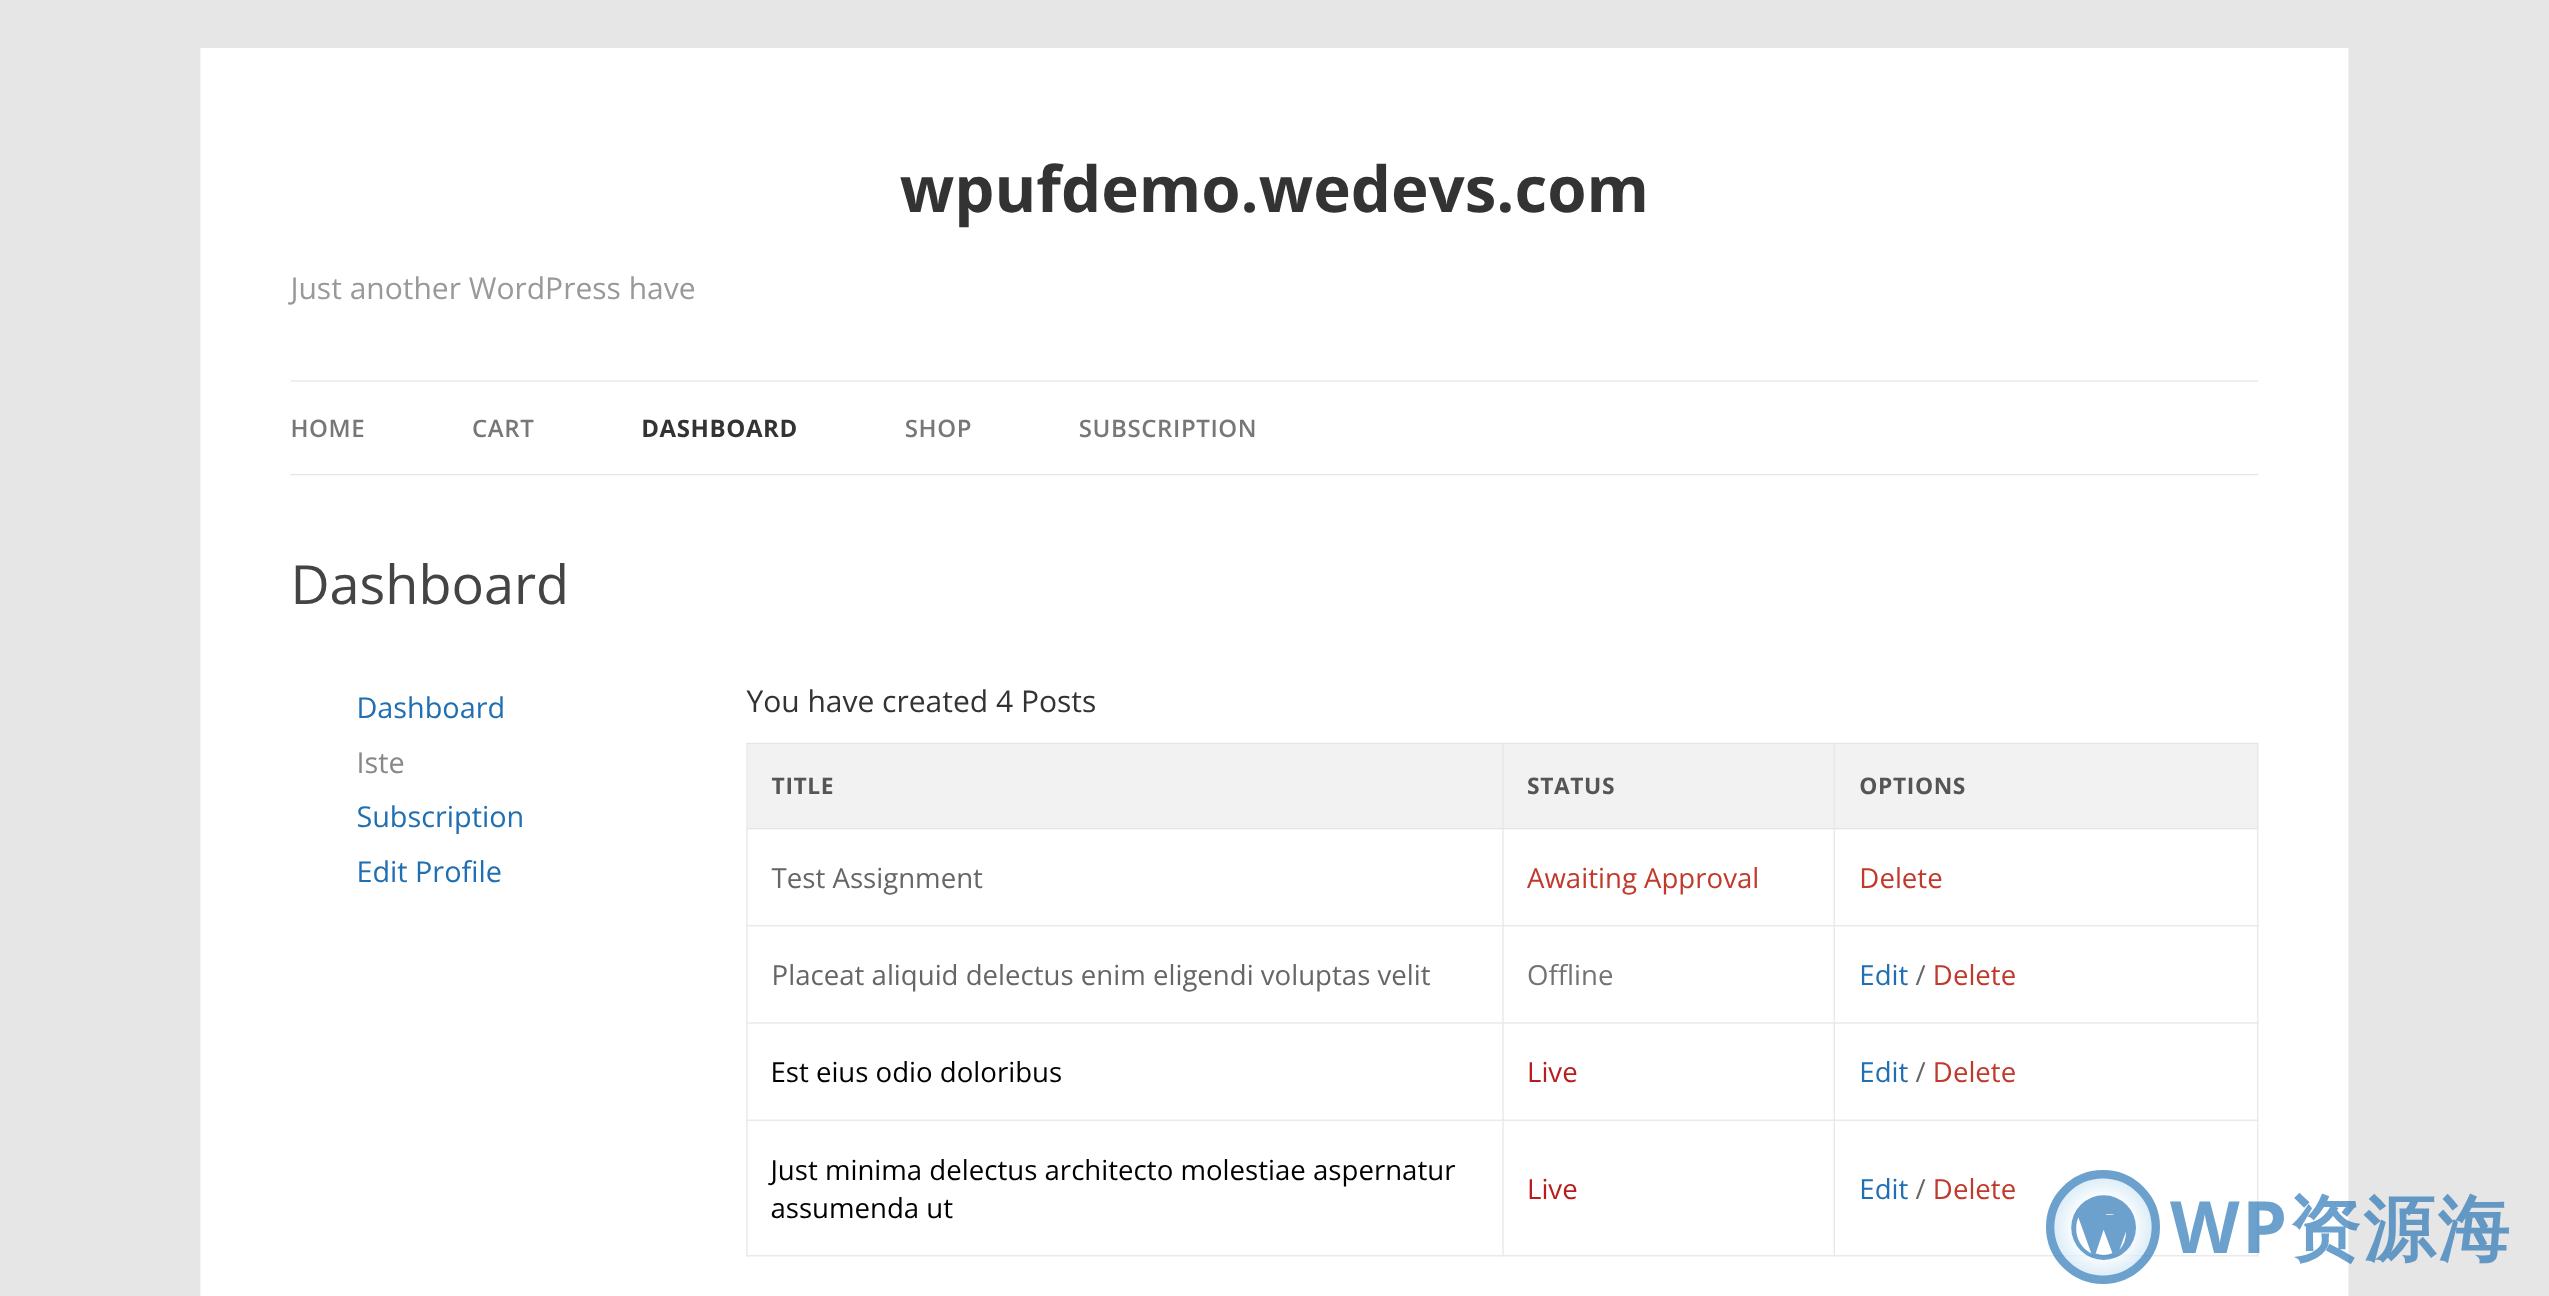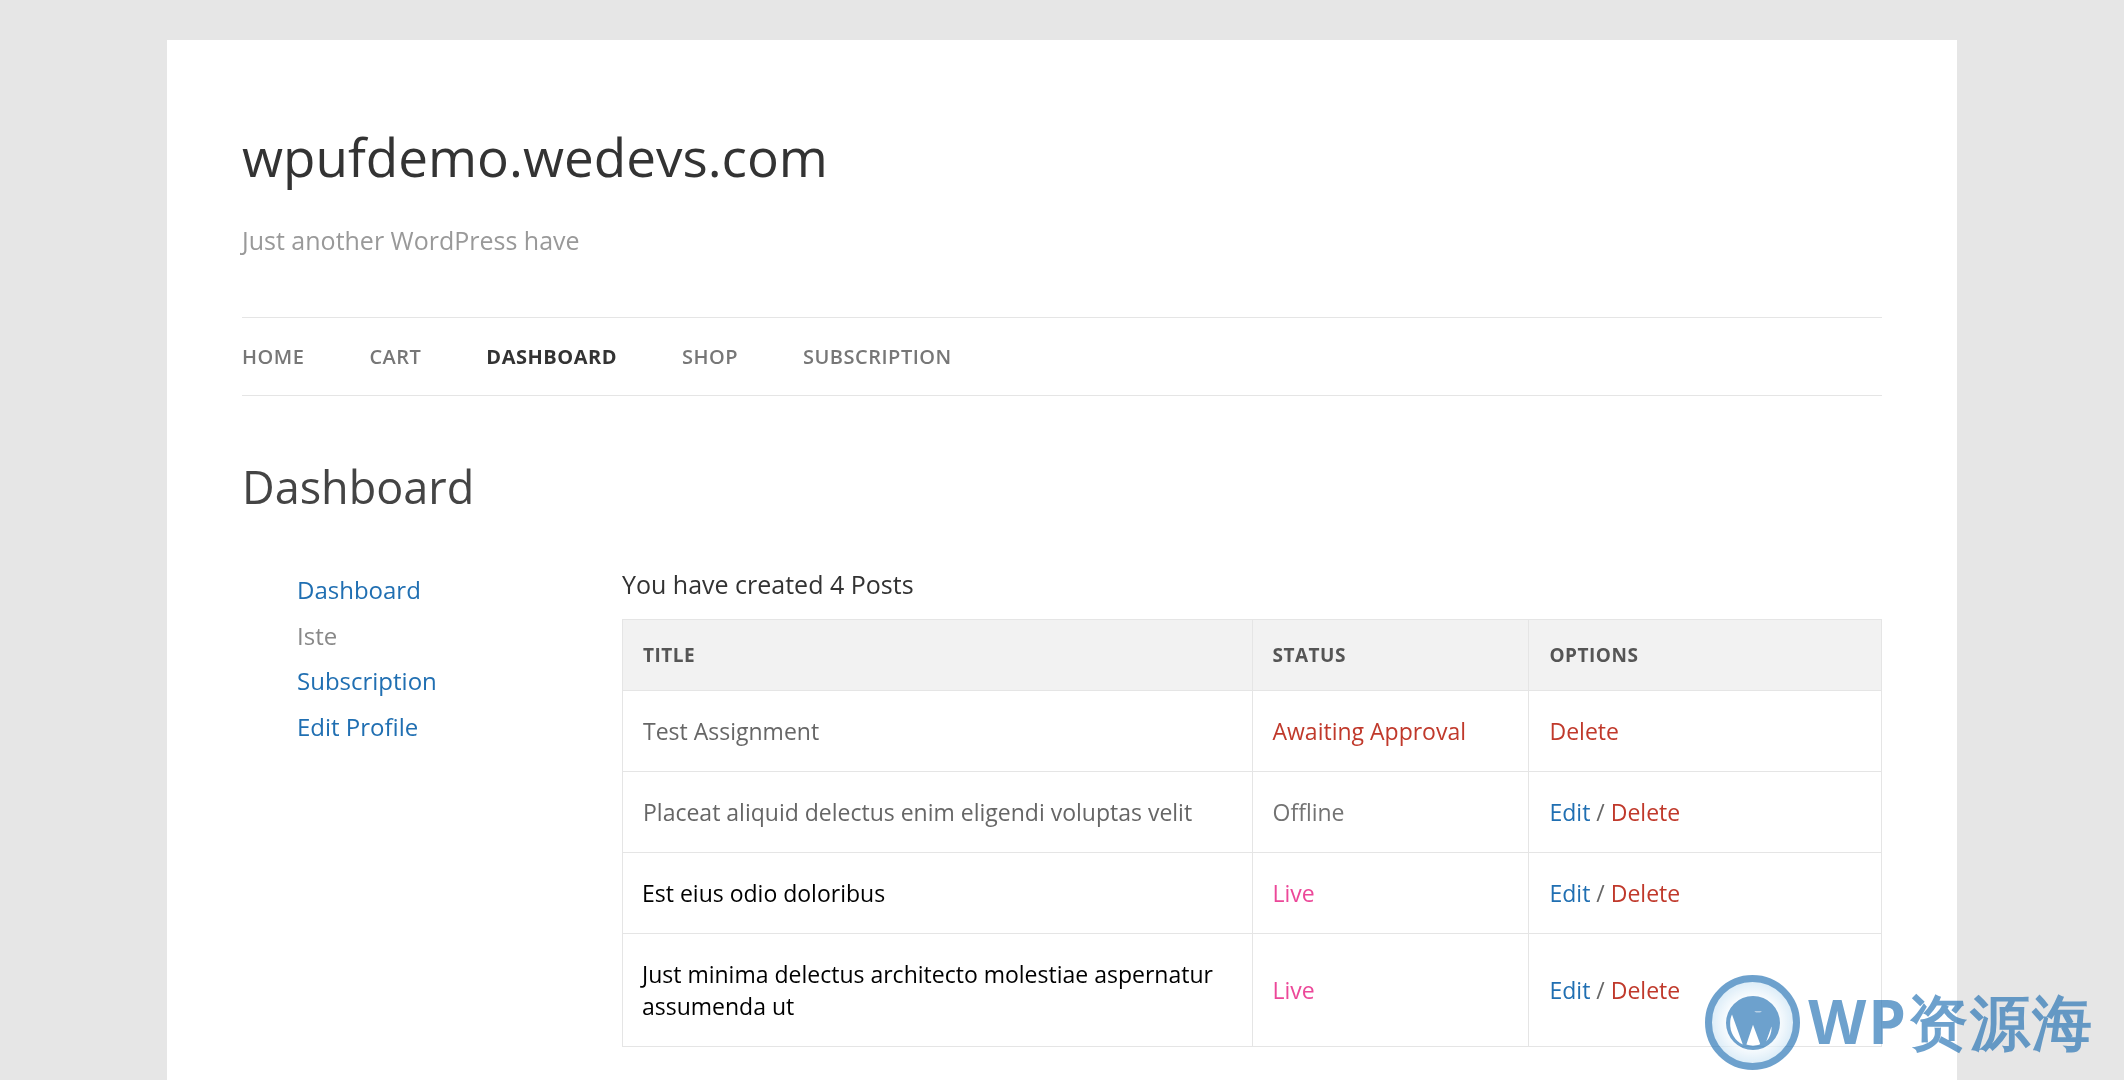--- a/index.html
+++ b/index.html
@@ -14,36 +14,37 @@
       background: #fff;
       min-height: 100vh;
       margin-top: 40px;
       padding: 0;
     }
     .header {
       padding: 80px 75px 30px;
     }
     .site-title {
       font-size: 53px;
-      font-weight: 400;
+      font-weight: 700;
       color: #333;
       margin-bottom: 30px;
+      text-align: center;
     }
     .site-tagline {
       font-size: 25px;
       color: #999;
       font-weight: 400;
     }
     .nav {
       border-top: 1px solid #e5e5e5;
       border-bottom: 1px solid #e5e5e5;
       margin: 30px 75px 0;
       padding: 25px 0;
       display: flex;
-      gap: 65px;
+      gap: 89px;
     }
     .nav-item {
       font-size: 20px;
       font-weight: 600;
       color: #777;
       text-transform: uppercase;
       cursor: pointer;
       letter-spacing: 0.5px;
     }
     .nav-item.active {
@@ -105,21 +106,21 @@
     td {
       padding: 24px 20px;
       font-size: 23px;
       border: 1px solid #e5e5e5;
       color: #666;
       vertical-align: middle;
     }
     td.title-link { color: #000000; cursor: pointer; padding-left: 19px; }
     .status-awaiting { color: #c0392b; }
     .status-offline { color: #737373; }
-    .status-live { color: #ec4899; border-radius: 17px; }
+    .status-live { color: #b91c1c; border-radius: 17px; }
     .action-edit { color: #206fb2; cursor: pointer; }
     .action-delete { color: #c0392b; cursor: pointer; }
     .slash { color: #666; }
     .watermark {
       position: fixed;
       bottom: 10px;
       right: 30px;
       display: flex;
       align-items: center;
       gap: 8px;

